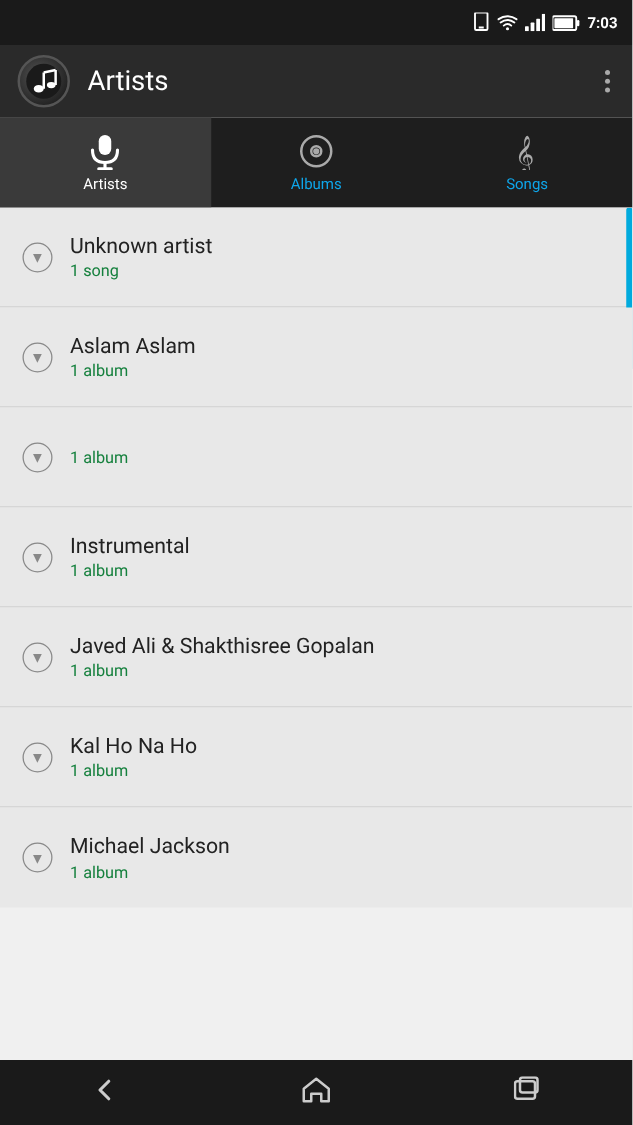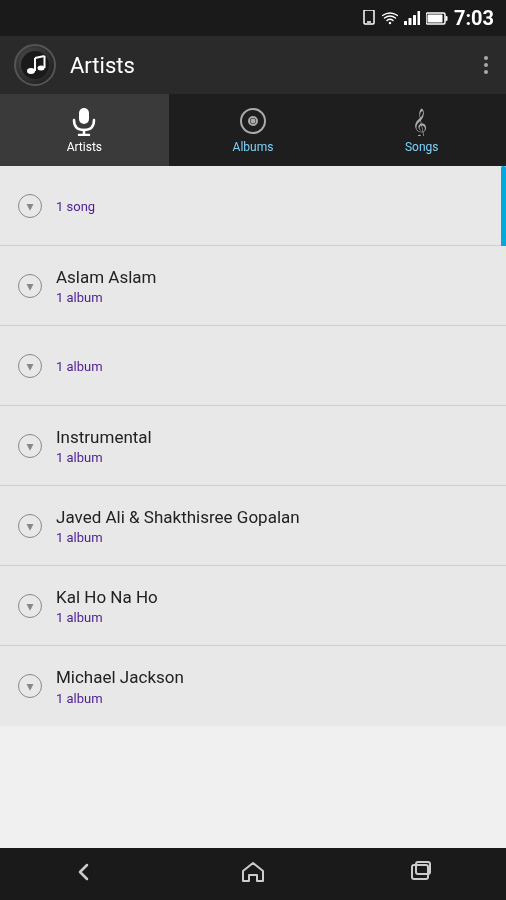--- a/index.html
+++ b/index.html
@@ -22,21 +22,21 @@
       padding: 0 12px;
       gap: 8px;
     }
     .status-icons {
       display: flex;
       align-items: center;
       gap: 6px;
     }
     .status-time {
       color: white;
-      font-size: 20px;
+      font-size: 12px;
       font-weight: bold;
     }
 
     
     .app-header {
       background: #2a2a2a;
       height: 58px;
       display: flex;
       align-items: center;
       padding: 0 14px;
@@ -98,21 +98,21 @@
       justify-content: center;
       gap: 4px;
       cursor: pointer;
       position: relative;
     }
     .tab.active {
       background: #3a3a3a;
     }
     .tab-label {
       font-size: 12px;
-      color: #7dd3fc;
+      color: #0ea5e9;
     }
     .tab.active .tab-label {
       color: white;
     }
     .tab-icon-svg {
       width: 30px;
       height: 30px;
     }
 
     
@@ -158,21 +158,21 @@
       flex: 1;
     }
     .artist-name {
       font-size: 17px;
       color: #222;
       font-weight: 400;
       line-height: 1.3;
     }
     .artist-sub {
       font-size: 13px;
-      color: #4c1d95;
+      color: #15803d;
       margin-top: 2px;
     }
 
     
     .scroll-indicator {
       position: absolute;
       right: 0;
       top: 0;
       width: 5px;
       height: 130px;
@@ -288,20 +288,21 @@
 </div>
 
 <div class="main-content">
   <div class="artist-list">
 
     <div class="artist-item">
       <div class="chevron">
         <div class="chevron-icon">▾</div>
       </div>
       <div class="artist-info">
+        <div class="artist-name">Unknown artist</div>
         <div class="artist-sub">1 song</div>
       </div>
       <div class="scroll-indicator"></div>
     </div>
 
     <div class="artist-item">
       <div class="chevron">
         <div class="chevron-icon">▾</div>
       </div>
       <div class="artist-info">

